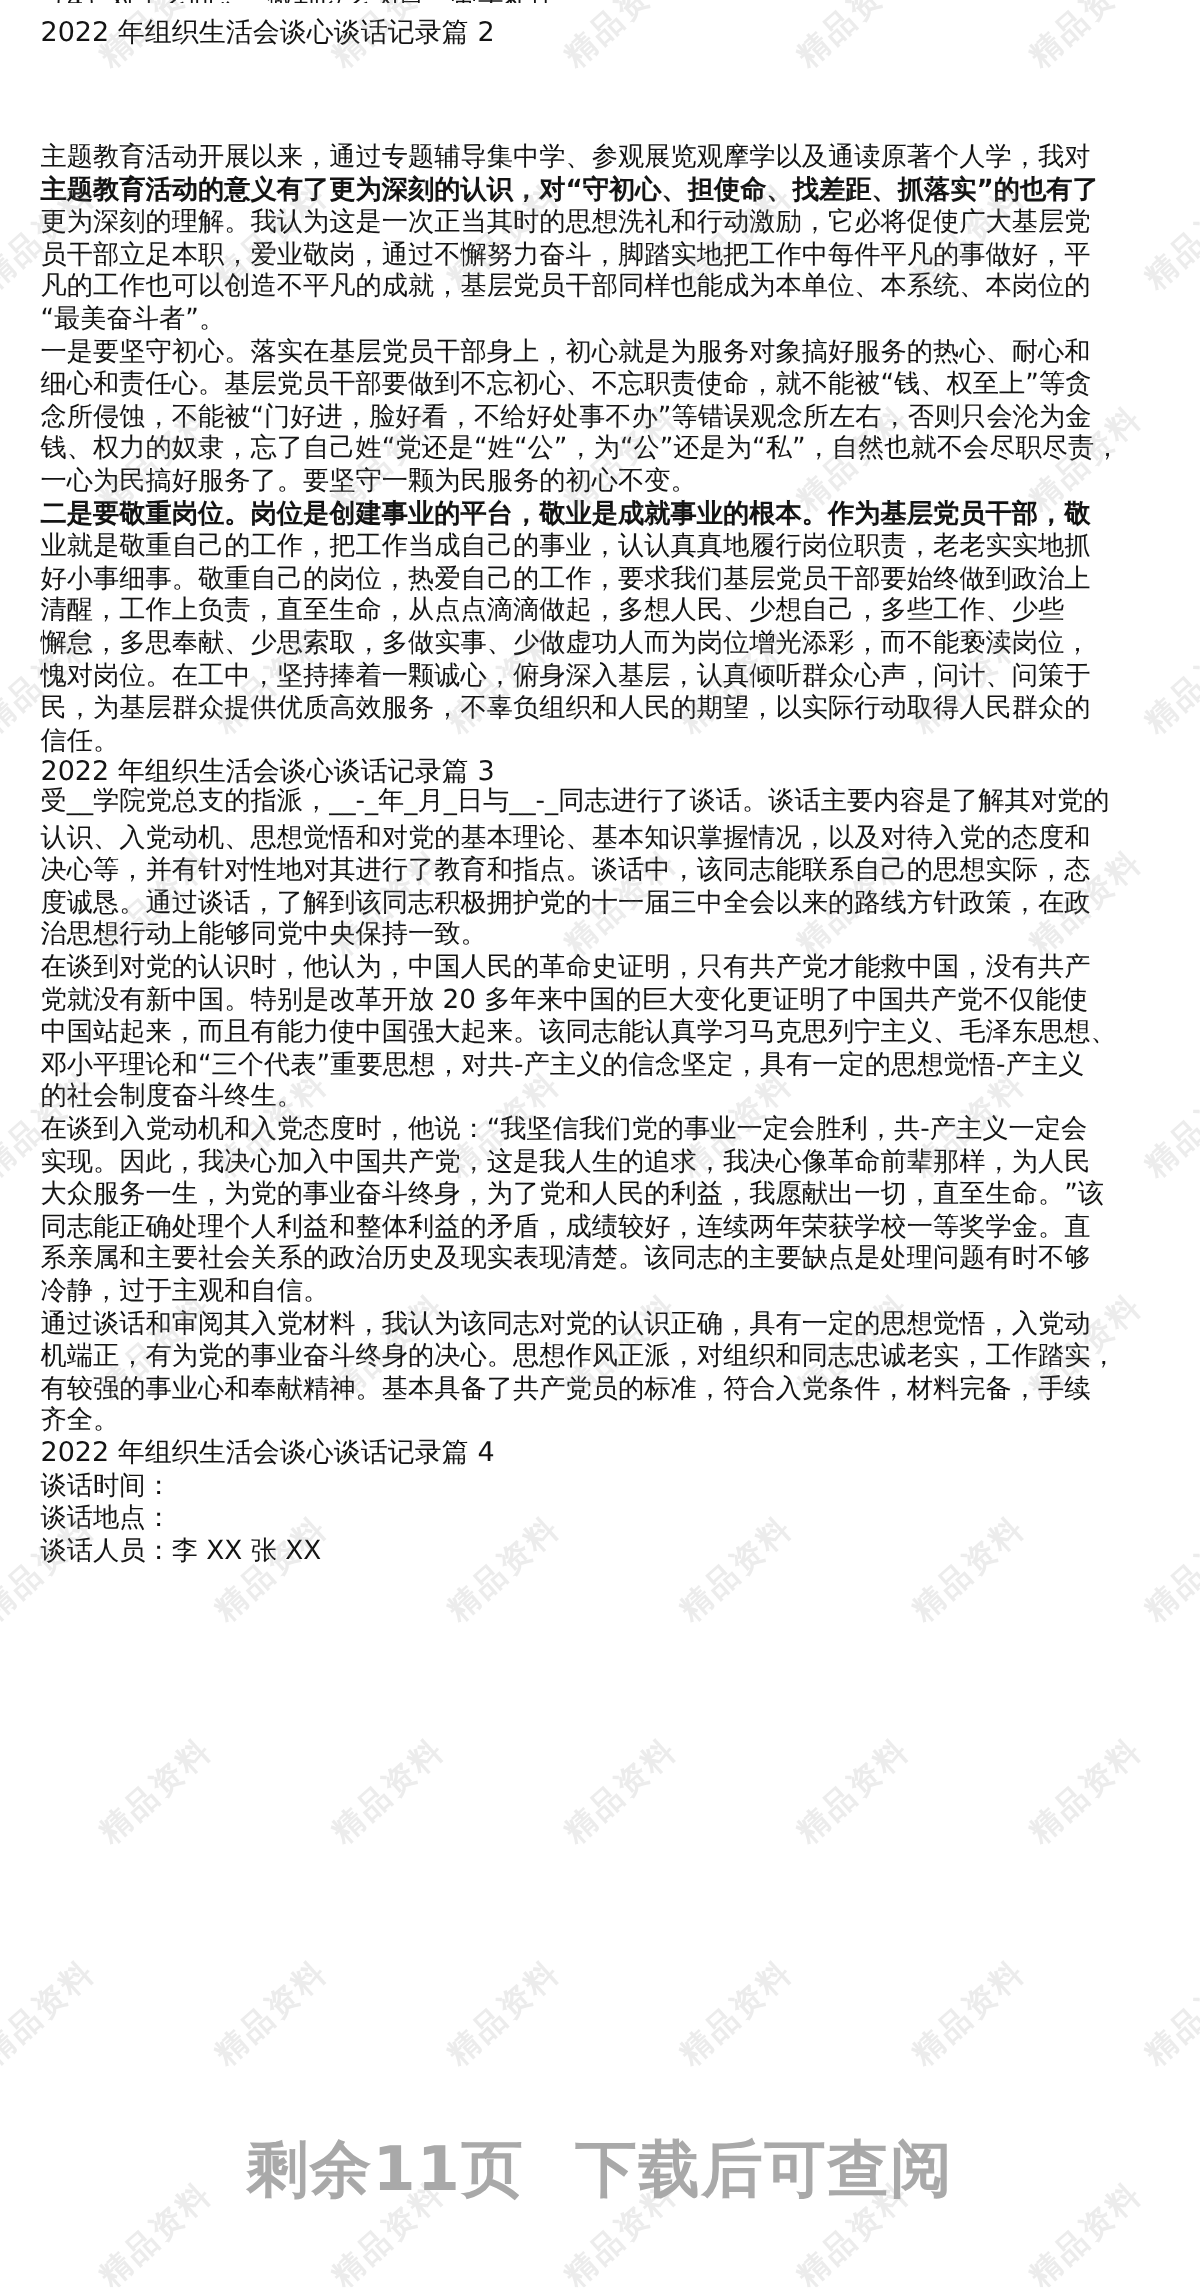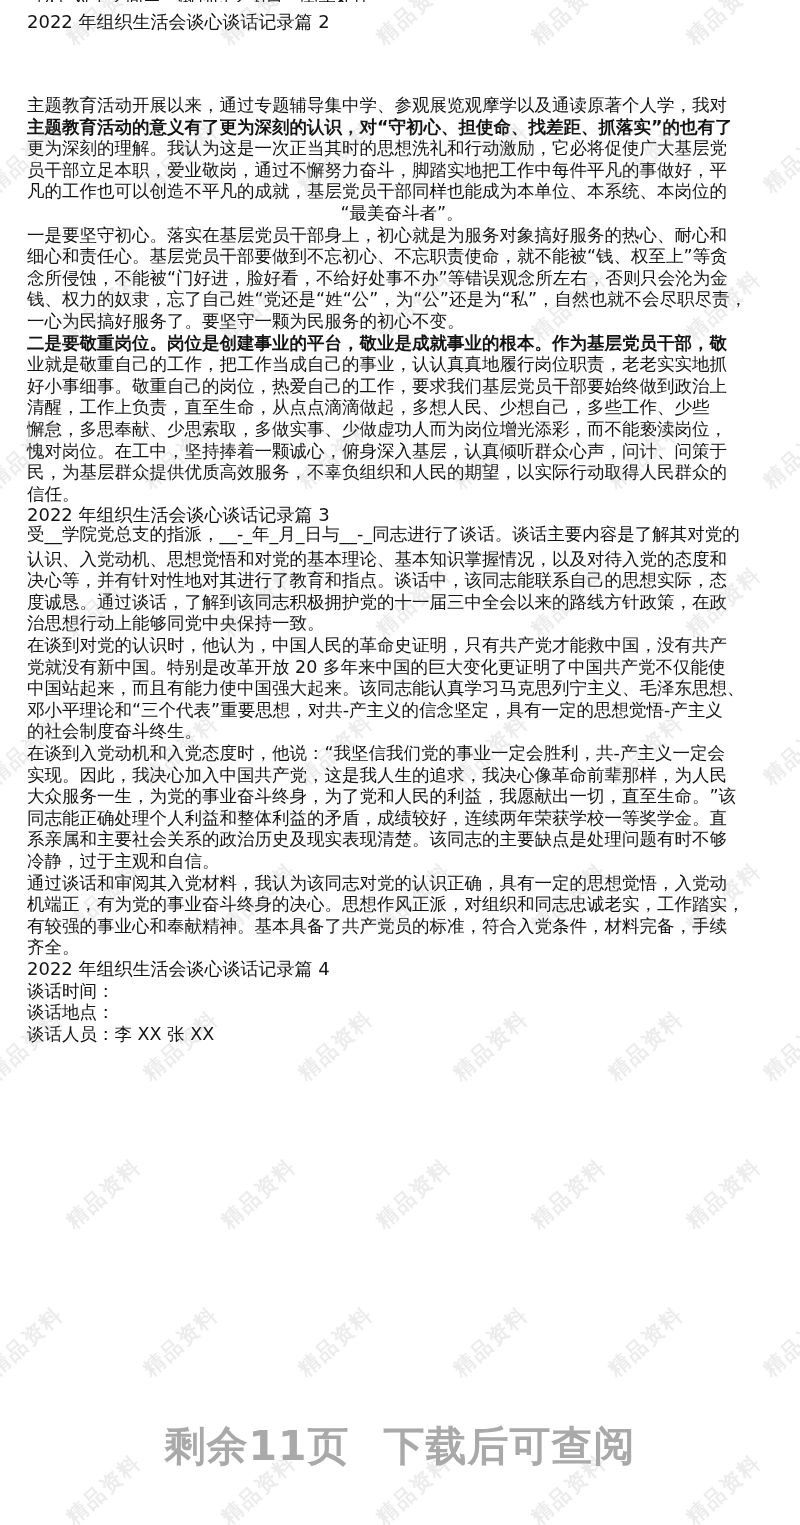--- a/index.html
+++ b/index.html
@@ -166,21 +166,21 @@
     </div>
 
   <div id="content">
       <div class="clipped-top">（4）对于老同志，做到以老为尊，带头礼让。</div>
       <div class="line heading" style="top: 12px;">2022 年组织生活会谈心谈话记录篇 2</div>
       <div class="line" style="top: 95px;">主题教育活动开展以来，通过专题辅导集中学、参观展览观摩学以及通读原著个人学，我对</div>
       <div class="line" style="top: 116.6px; font-weight: bold;">主题教育活动的意义有了更为深刻的认识，对“守初心、担使命、找差距、抓落实”的也有了</div>
       <div class="line" style="top: 138.2px;">更为深刻的理解。我认为这是一次正当其时的思想洗礼和行动激励，它必将促使广大基层党</div>
       <div class="line" style="top: 159.8px;">员干部立足本职，爱业敬岗，通过不懈努力奋斗，脚踏实地把工作中每件平凡的事做好，平</div>
       <div class="line" style="top: 181.4px;">凡的工作也可以创造不平凡的成就，基层党员干部同样也能成为本单位、本系统、本岗位的</div>
-      <div class="line" style="top: 203px; text-align: center;">“最美奋斗者”。</div>
+      <div class="line" style="top: 203px;">“最美奋斗者”。</div>
       <div class="line" style="top: 224.6px;">一是要坚守初心。落实在基层党员干部身上，初心就是为服务对象搞好服务的热心、耐心和</div>
       <div class="line" style="top: 246.2px;">细心和责任心。基层党员干部要做到不忘初心、不忘职责使命，就不能被“钱、权至上”等贪</div>
       <div class="line" style="top: 267.8px;">念所侵蚀，不能被“门好进，脸好看，不给好处事不办”等错误观念所左右，否则只会沦为金</div>
       <div class="line" style="top: 289.4px;">钱、权力的奴隶，忘了自己姓“党还是“姓“公”，为“公”还是为“私”，自然也就不会尽职尽责，</div>
       <div class="line" style="top: 311px;">一心为民搞好服务了。要坚守一颗为民服务的初心不变。</div>
       <div class="line" style="top: 332.6px; font-weight: bold;">二是要敬重岗位。岗位是创建事业的平台，敬业是成就事业的根本。作为基层党员干部，敬</div>
       <div class="line" style="top: 354.2px;">业就是敬重自己的工作，把工作当成自己的事业，认认真真地履行岗位职责，老老实实地抓</div>
       <div class="line" style="top: 375.8px;">好小事细事。敬重自己的岗位，热爱自己的工作，要求我们基层党员干部要始终做到政治上</div>
       <div class="line" style="top: 397.4px;">清醒，工作上负责，直至生命，从点点滴滴做起，多想人民、少想自己，多些工作、少些</div>
       <div class="line" style="top: 419px;">懈怠，多思奉献、少思索取，多做实事、少做虚功人而为岗位增光添彩，而不能亵渎岗位，</div>

